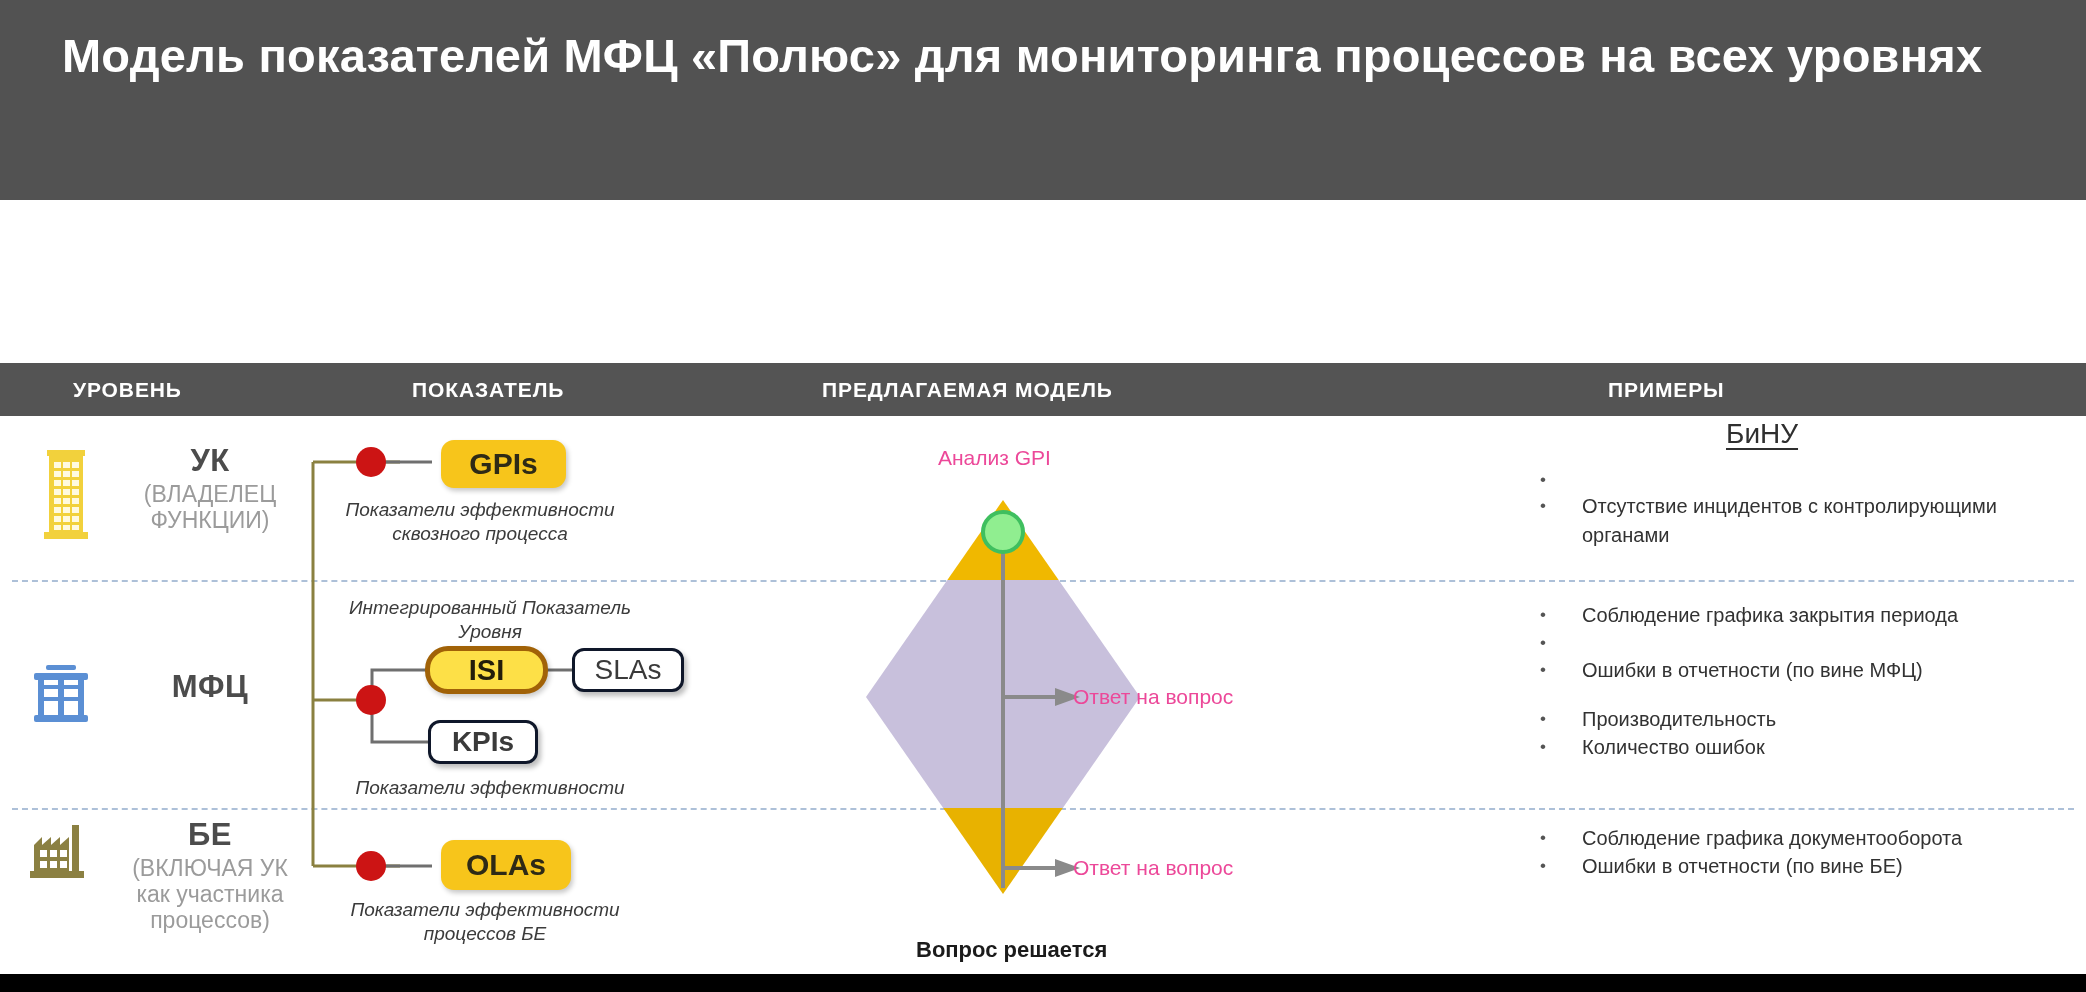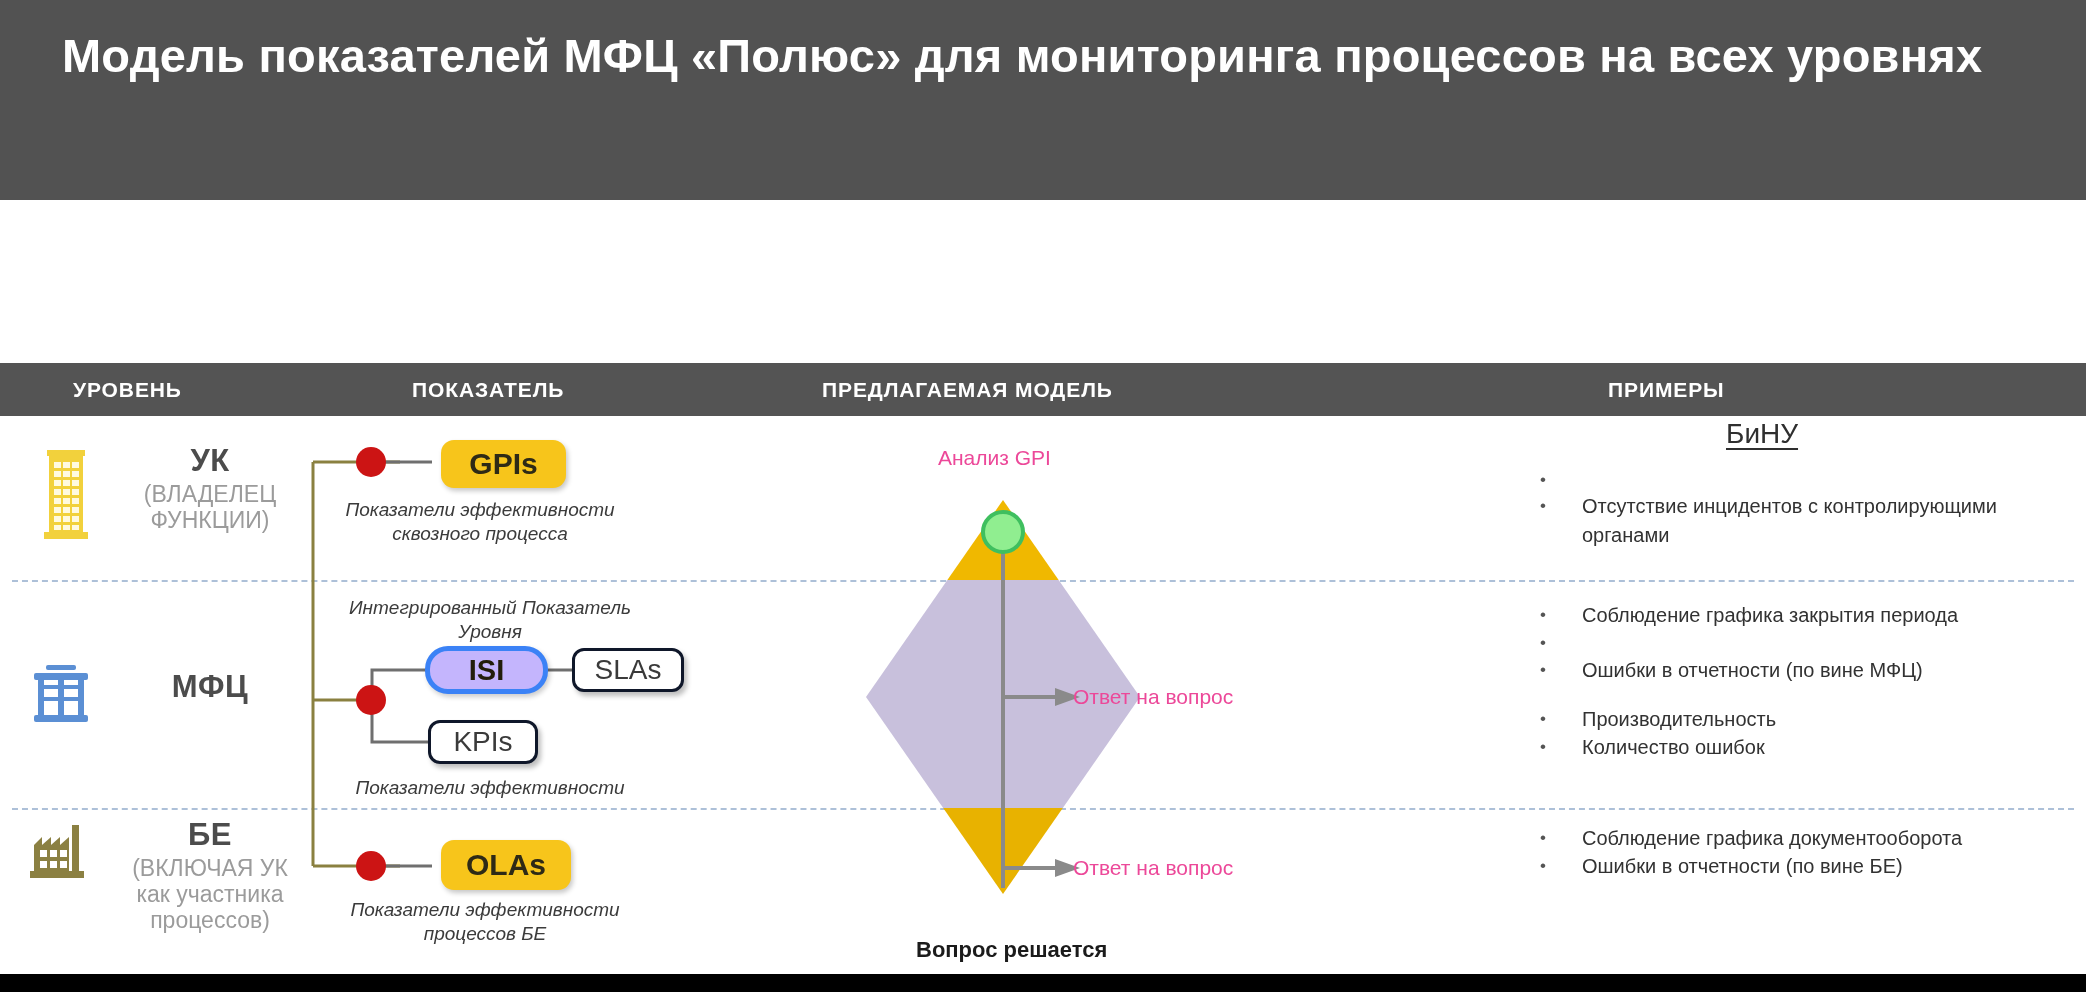--- a/index.html
+++ b/index.html
@@ -33,21 +33,21 @@
   .lvl-title{font-size:31px;font-weight:bold;color:#4c4c4c;letter-spacing:.5px;line-height:1.1;}
   .lvl-sub{font-size:23px;color:#9b9b9b;line-height:1.12;margin-top:4px;}
 
   .ico{position:absolute;}
 
   
   .box{position:absolute;display:flex;align-items:center;justify-content:center;
        font-weight:bold;box-sizing:border-box;}
   .box-gold{background:#F7C51B;border-radius:13px;color:#2e2a16;
             box-shadow:2px 3px 5px rgba(0,0,0,.22);margin-left:26px;}
-  .box-pale{background:#c4b5fd;border:5px solid #3b82f6;border-radius:23px;color:#221d0a;
+  .box-pale{background:#fde047;border:5px solid #a16207;border-radius:23px;color:#221d0a;
             box-shadow:2px 3px 5px rgba(0,0,0,.20);}
   .box-white{background:#ffffff;border:3px solid #0f172a;border-radius:12px;color:#3a3a3a;
              box-shadow:3px 4px 5px rgba(0,0,0,.26);font-weight:normal;text-align:right;}
 
   .caption{position:absolute;text-align:center;font-style:italic;
       font-size:19px;color:#3b3b3b;line-height:1.28;}
 
   
   .wires{position:absolute;left:0;top:0;width:2086px;height:992px;pointer-events:none;}
 
@@ -197,21 +197,21 @@
 <div class="caption" style="left:330px;top:596px;width:320px;">
   <div>Интегрированный Показатель Уровня</div>
   <div>Сервиса</div>
 </div>
 <div class="box box-pale" style="left:425px;top:646px;width:123px;height:48px;font-size:29px;">
   <span>ISI</span>
 </div>
 <div class="box box-white" style="left:572px;top:648px;width:112px;height:44px;font-size:28px;">
   <span>SLAs</span>
 </div>
-<div class="box box-white" style="left:428px;top:720px;width:110px;height:44px;font-size:28px;">
+<div class="box box-white" style="left:428px;top:720px;width:110px;height:44px;font-size:28px;font-weight:bold;">
   <span>KPIs</span>
 </div>
 <div class="caption" style="left:340px;top:776px;width:300px;">
   <div>Показатели эффективности</div>
 </div>
 
 <div class="box box-gold" style="left:415px;top:840px;width:130px;height:50px;font-size:30px;">
   <span>OLAs</span>
 </div>
 <div class="caption" style="left:335px;top:898px;width:300px;">

